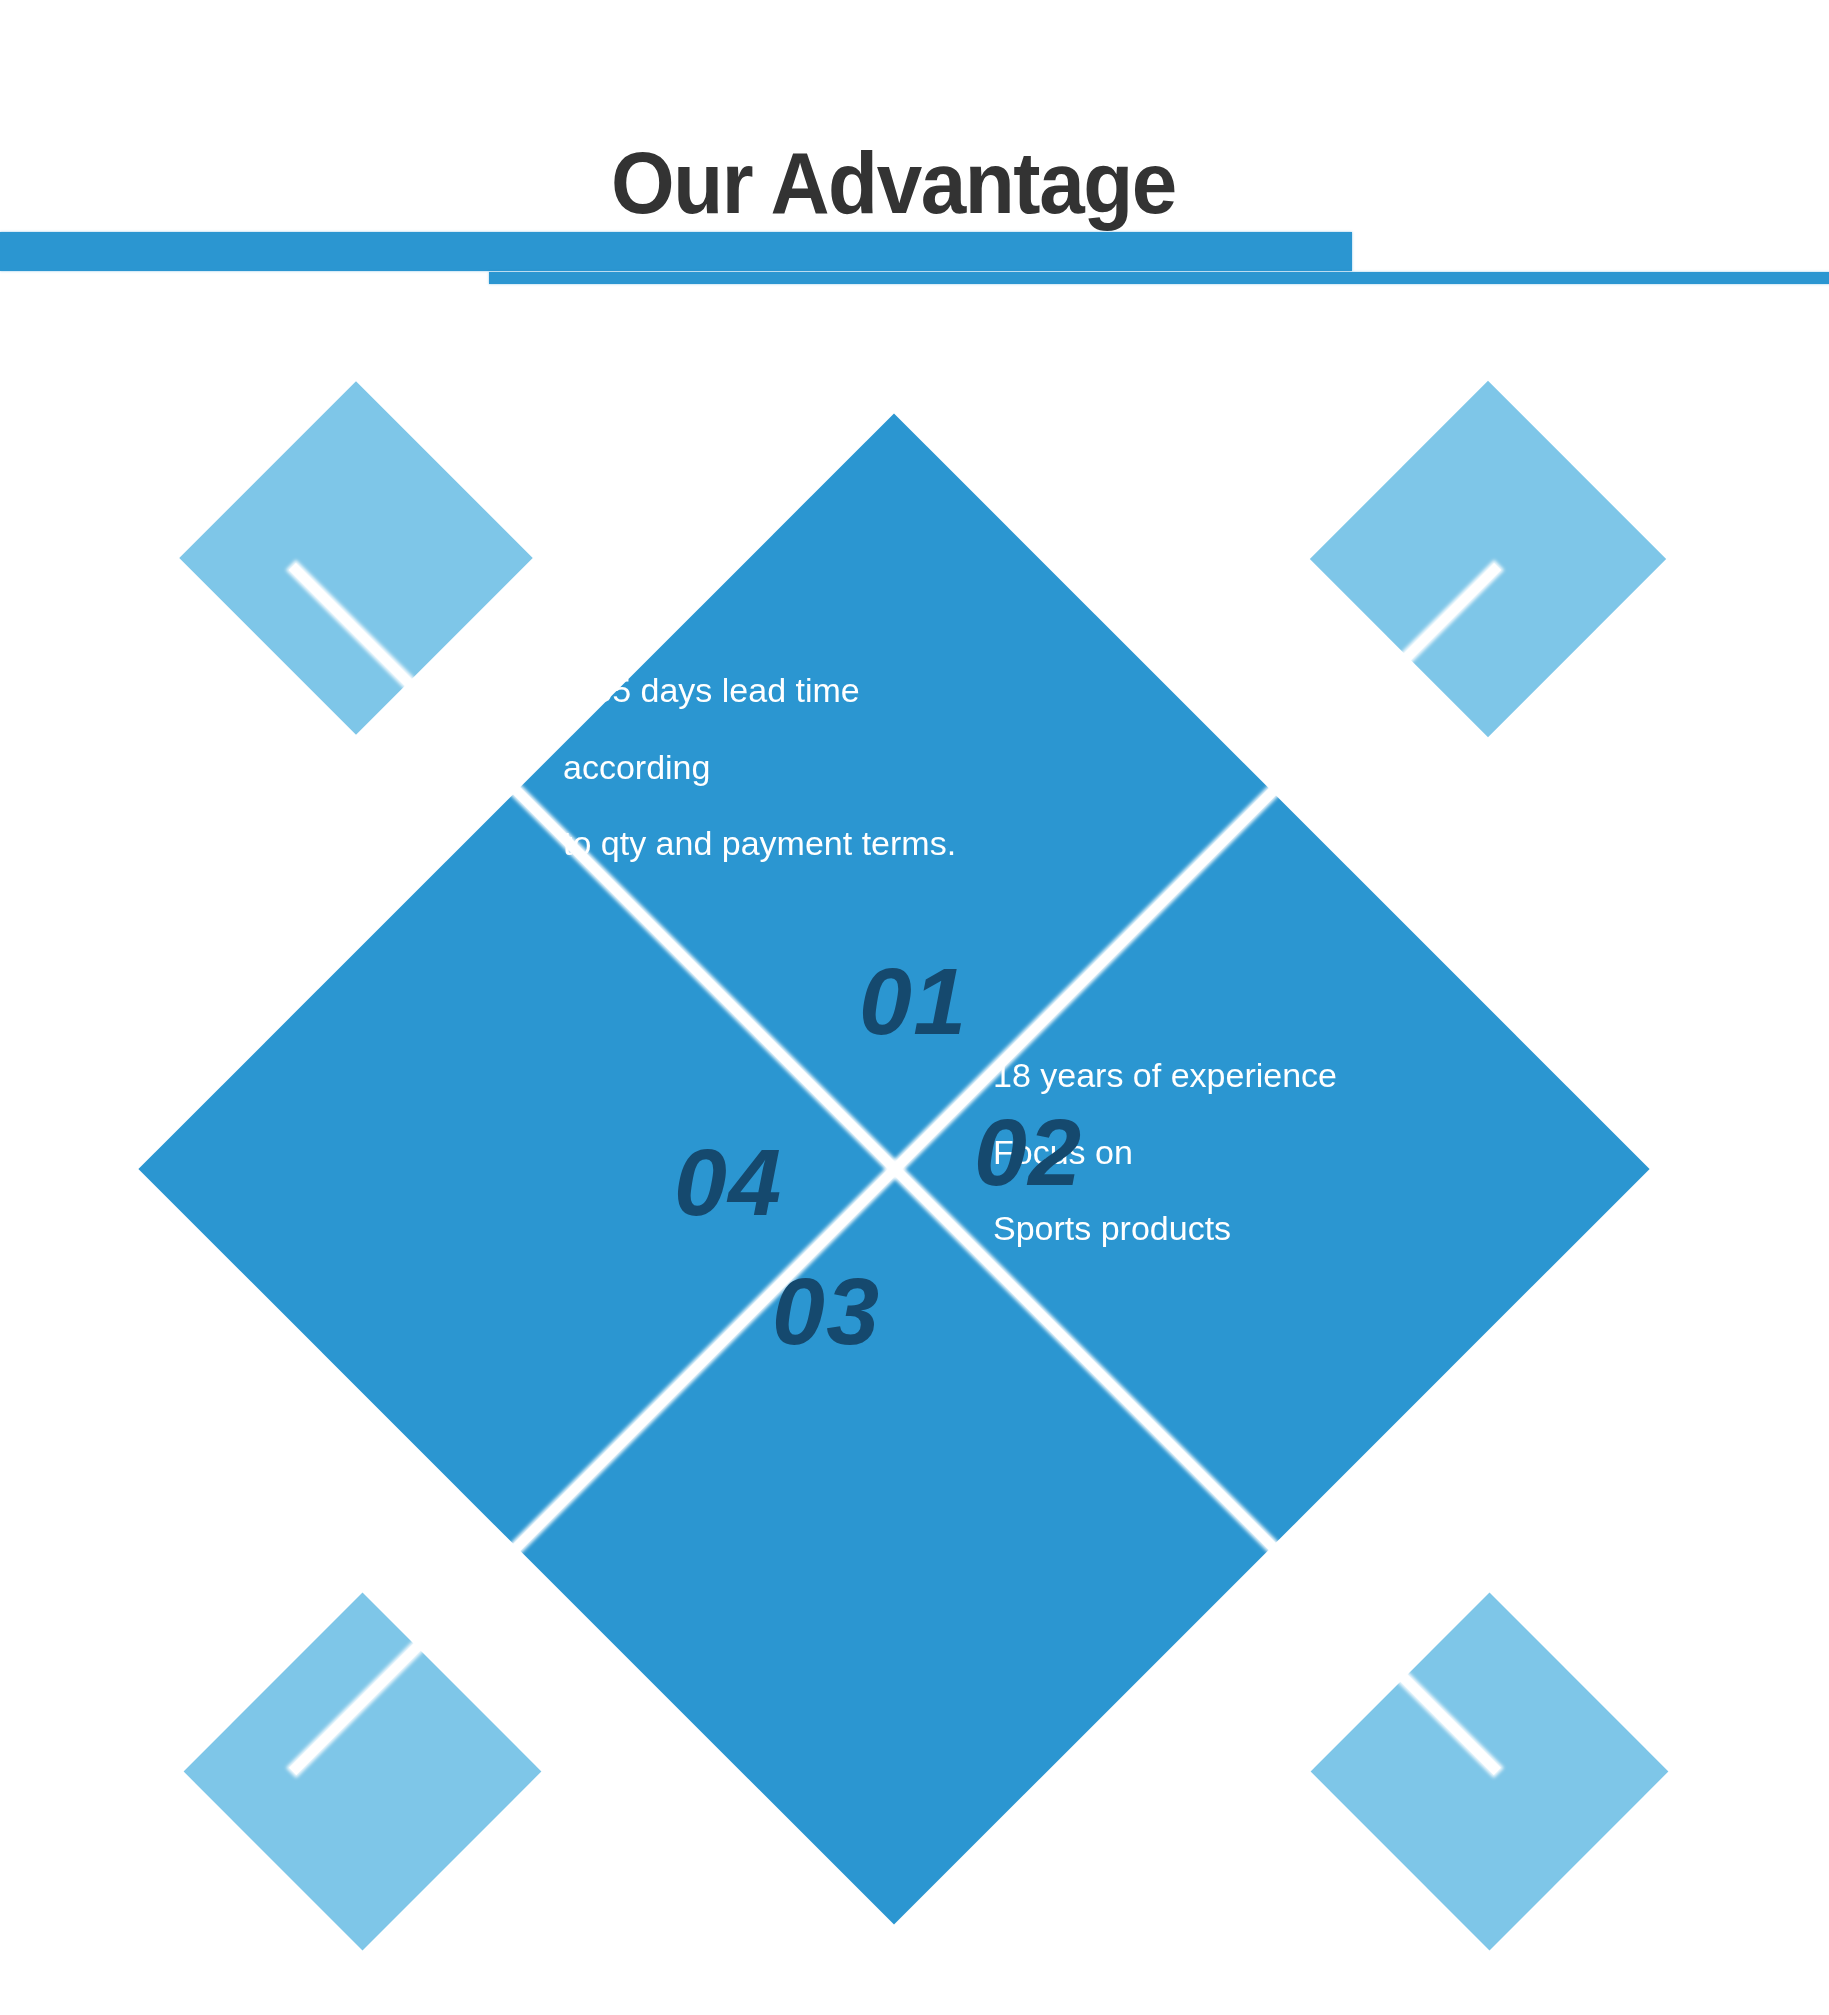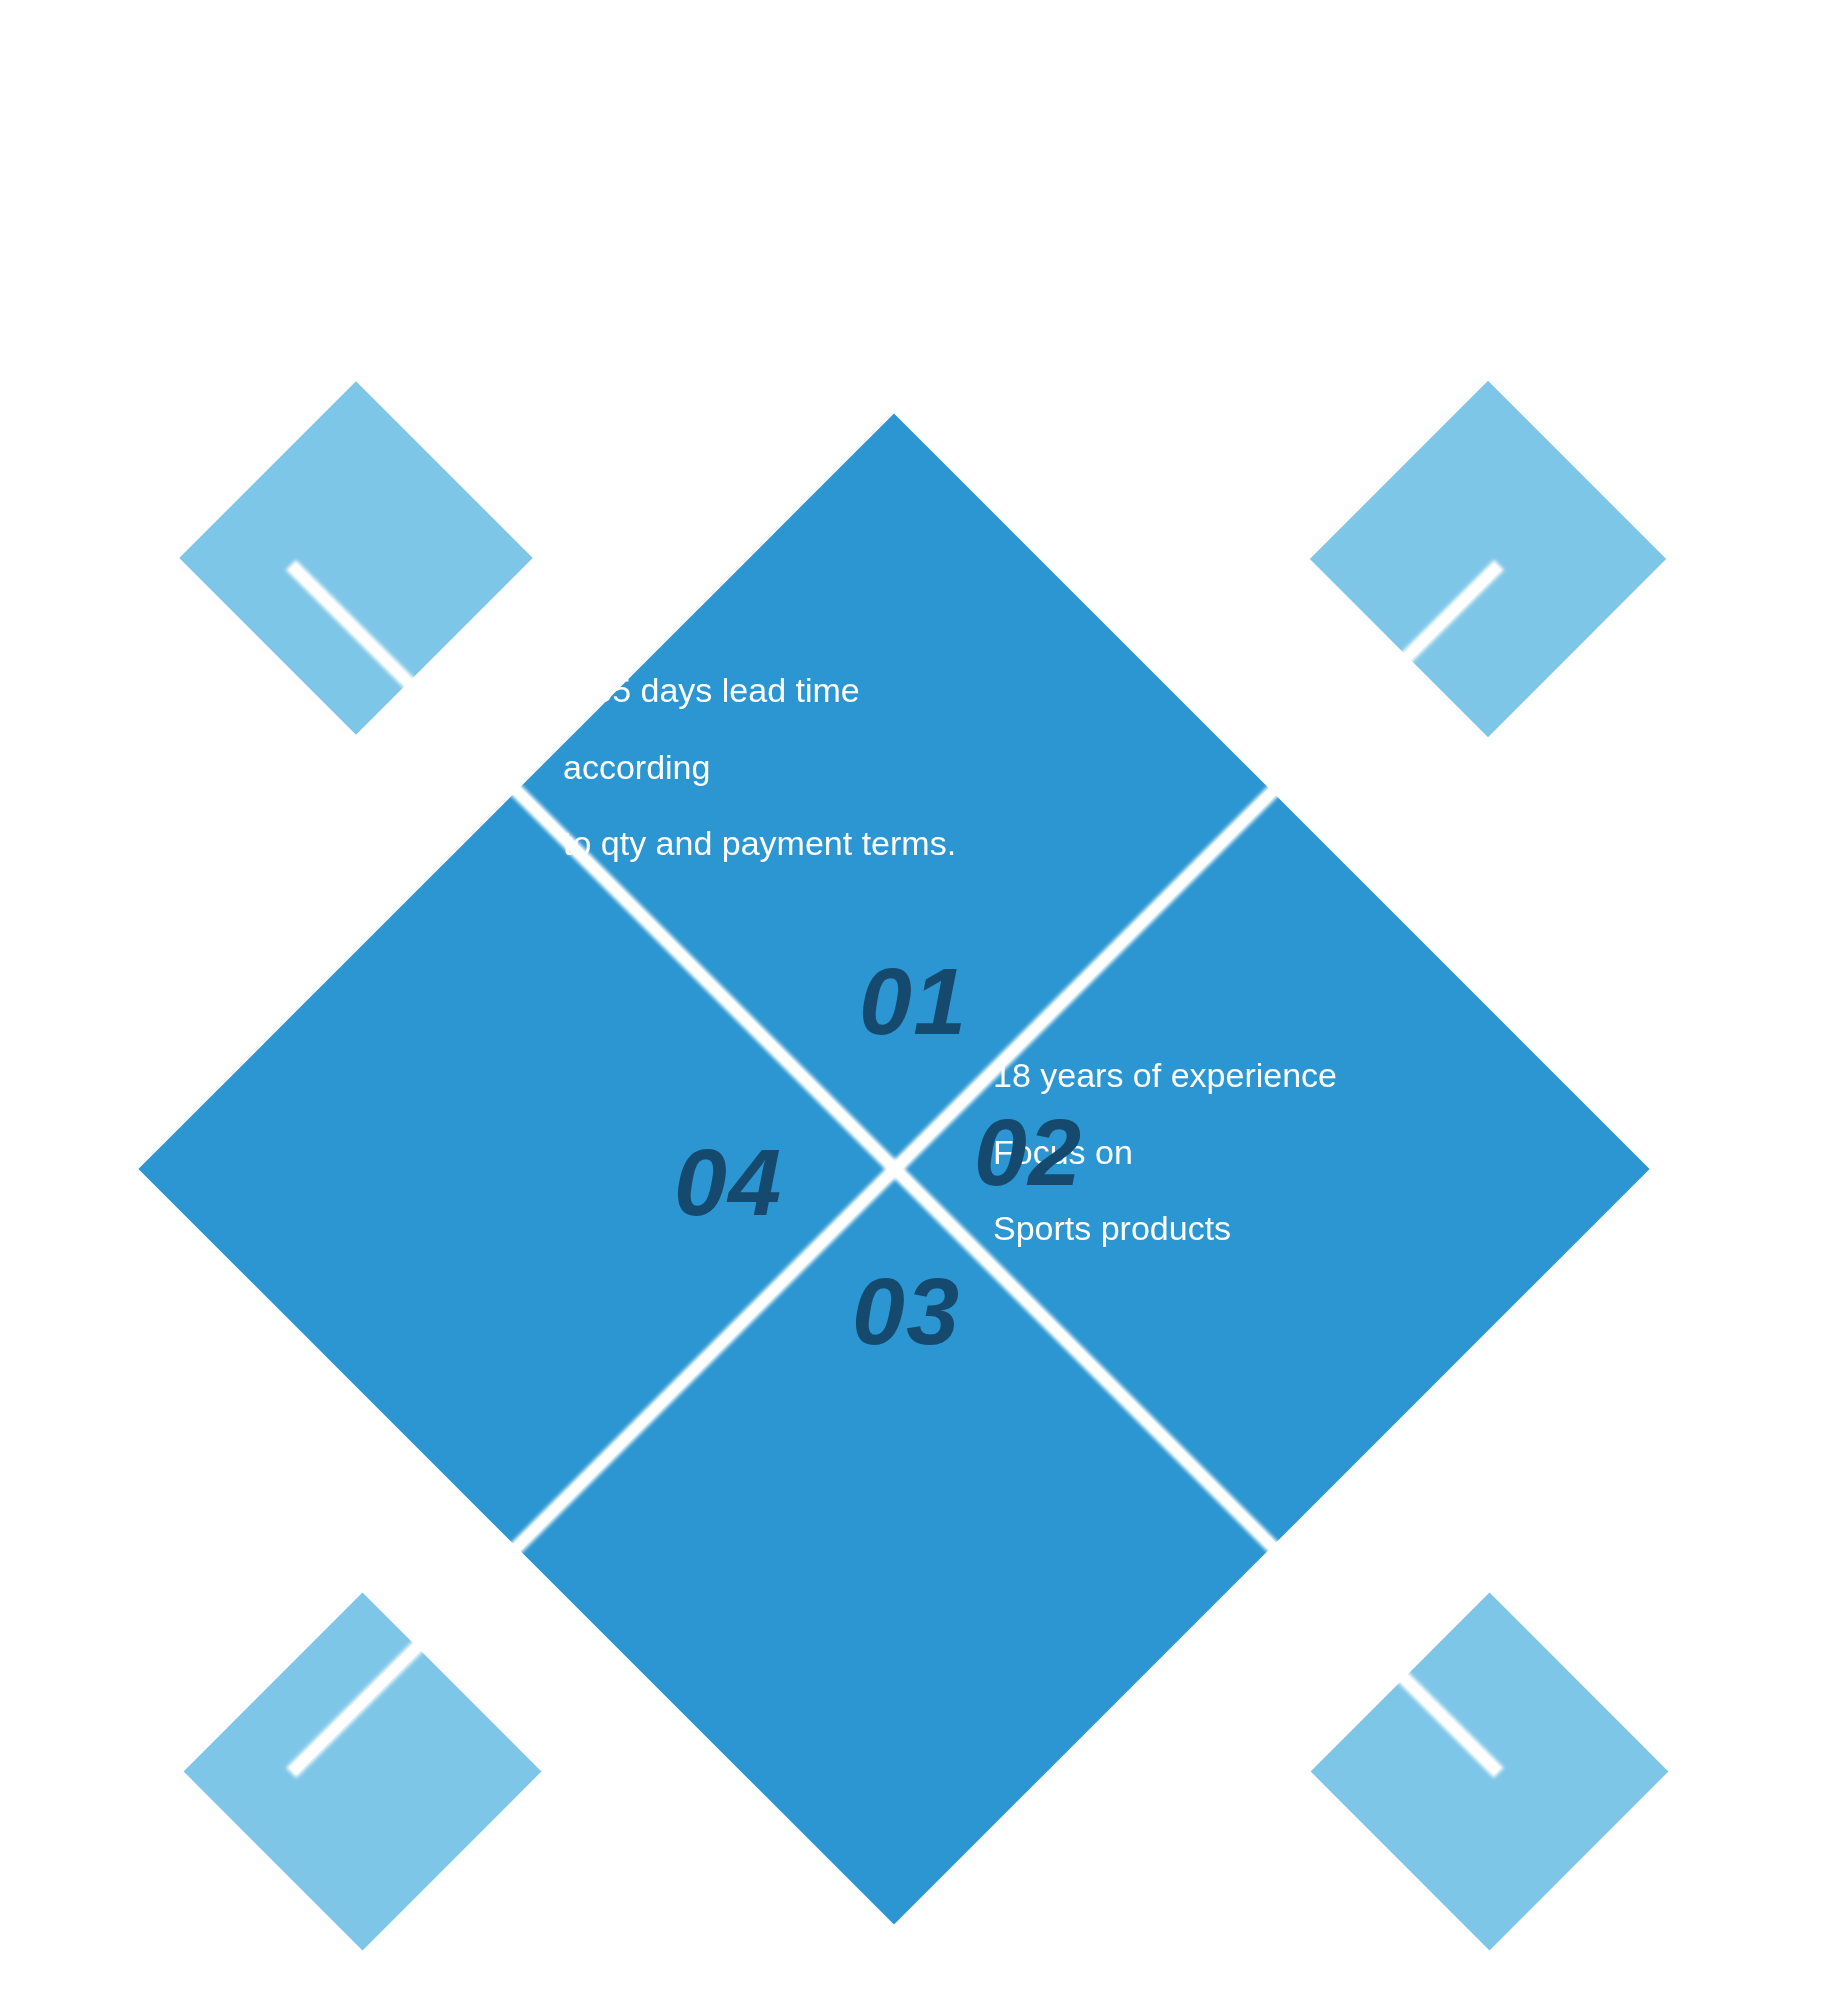--- a/index.html
+++ b/index.html
@@ -142,28 +142,35 @@
     font-family: "Liberation Sans", sans-serif;
     font-weight: bold;
     font-style: italic;
     font-size: 95px;
     line-height: 1;
     color: #15496e;
     letter-spacing: 1.5px;
   }
   #num-01 { left: 859px; top: 954px; font-style: italic; }
   #num-02 { left: 974px; top: 1105px; }
-  #num-03 { left: 852px; top: 1264px; font-style: italic; }
+  #num-03 { left: 772px; top: 1264px; font-style: italic; }
   #num-04 { left: 674px;  top: 1105px; margin-top: 30px; }
 </style>
 </head>
 <body>
 
 <div id="stage">
 
+  <div id="header-block">
+    <div id="page-title">
+      <span class="title-inner">Our Advantage</span>
+    </div>
+    <div id="rule-thick"></div>
+    <div id="rule-thin"></div>
+  </div>
 
   <div class="deco-diamond" id="deco-top-left"></div>
   <div class="deco-diamond" id="deco-top-right"></div>
   <div class="deco-diamond" id="deco-bottom-left"></div>
   <div class="deco-diamond" id="deco-bottom-right"></div>
 
   <div id="pinwheel">
 
     <div class="quad" id="quad-01"></div>
     <div class="quad" id="quad-02"></div>

